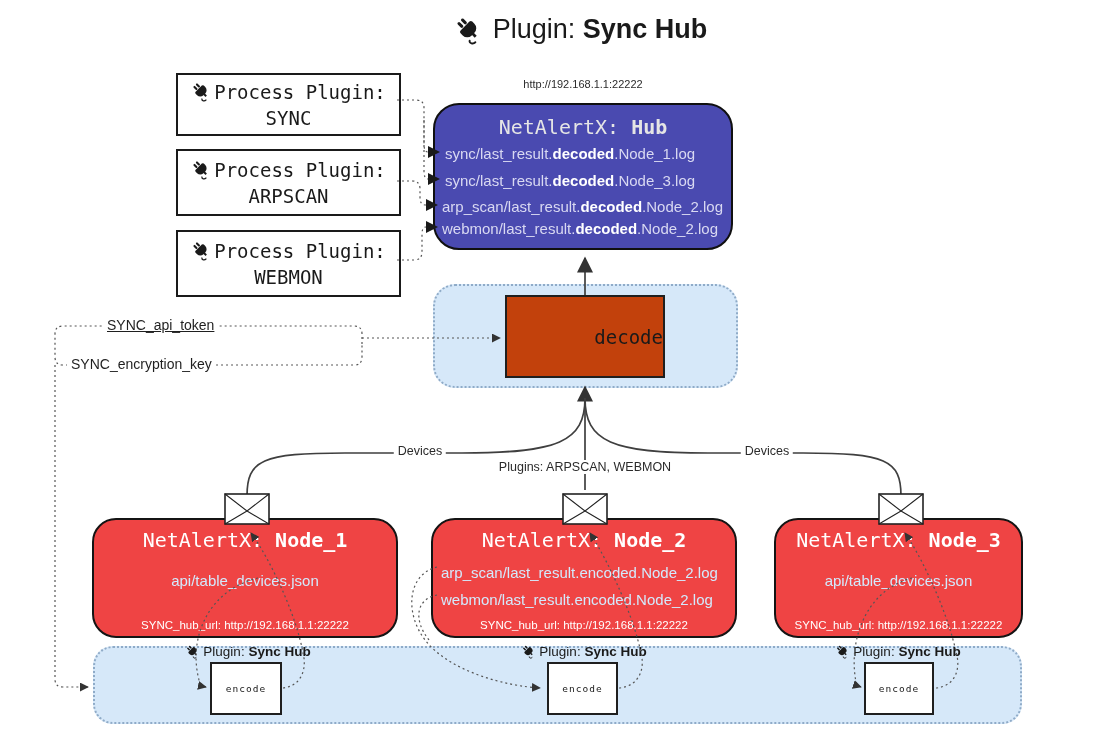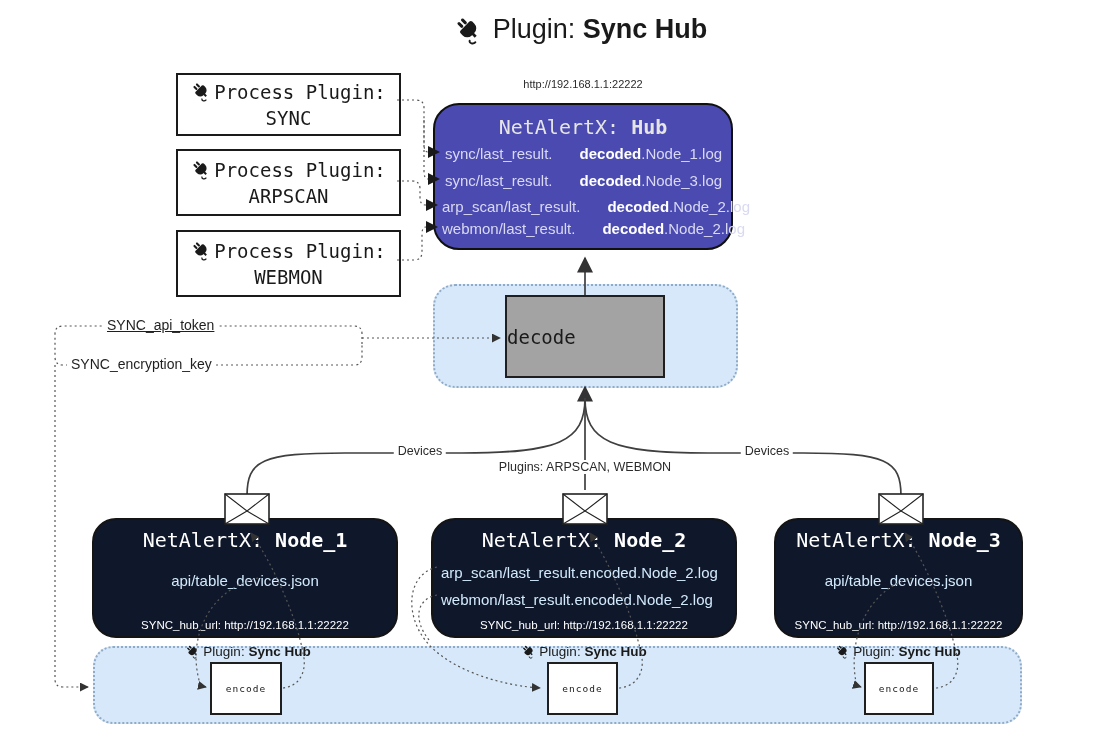--- a/index.html
+++ b/index.html
@@ -19,36 +19,36 @@
         display:flex;flex-direction:column;justify-content:center;align-items:center;
         font-size:19px;line-height:26px;}
   .pbox .row{display:flex;align-items:center;gap:2px;}
 
   
   .huburl{left:433px;top:78px;width:300px;text-align:center;font-size:11px;color:#2b2b2b;z-index:2;}
   .hub{left:433px;top:103px;width:300px;height:147px;background:#4a4ab0;border:2px solid #101010;
        border-radius:26px;box-sizing:border-box;z-index:2;}
   .hub-title{position:absolute;left:0;right:0;top:10px;text-align:center;color:#e5e5e5;font-size:20px;}
   .hub-line{position:absolute;left:10px;font-size:15px;color:#d9d9f2;white-space:nowrap;}
-  .hub-line b{color:#ffffff;margin-left:27px;}
+  .hub-line b{color:#ffffff;}
 
   
   .panel{background:#d6e8f9;border:2px dotted #8fabc8;border-radius:22px;box-sizing:border-box;z-index:1;}
   .decode-panel{left:433px;top:284px;width:305px;height:104px;}
-  .decode-box{left:505px;top:295px;width:160px;height:83px;background:#a3a3a3;border:2px solid #1f1f1f;
-              box-sizing:border-box;display:flex;align-items:center;justify-content:flex-start;
+  .decode-box{left:505px;top:295px;width:160px;height:83px;background:#c2410c;border:2px solid #1f1f1f;
+              box-sizing:border-box;display:flex;align-items:center;justify-content:flex-end;
               font-size:19px;z-index:2;}
 
   
   .linelabel{background:#fff;padding:0 4px;z-index:6;white-space:nowrap;}
   .keylabel{font-size:14px;color:#1f1f1f;}
   .edgelabel{font-size:12.5px;color:#2b2b2b;transform:translateX(-50%);}
 
   
-  .nodebox{background:#0f172a;border:2px solid #141414;border-radius:24px;box-sizing:border-box;
+  .nodebox{background:#ef4444;border:2px solid #141414;border-radius:24px;box-sizing:border-box;
            top:518px;height:120px;z-index:2;}
   .node-title{position:absolute;left:0;right:0;top:8px;text-align:center;color:#fff;font-size:20px;white-space:nowrap;}
   .node-line{position:absolute;font-size:15px;color:#d3eafd;white-space:nowrap;}
   .node-url{position:absolute;left:0;right:0;top:99px;text-align:center;font-size:11.5px;color:#fff;white-space:nowrap;}
   .bold{font-weight:700;}
 
   
   .strip{left:93px;top:646px;width:929px;height:78px;border-radius:20px;}
   .encbox{top:662px;height:53px;background:#fff;border:2px solid #1f1f1f;box-sizing:border-box;
           display:flex;align-items:center;justify-content:center;font-size:9.5px;letter-spacing:1px;z-index:2;}

